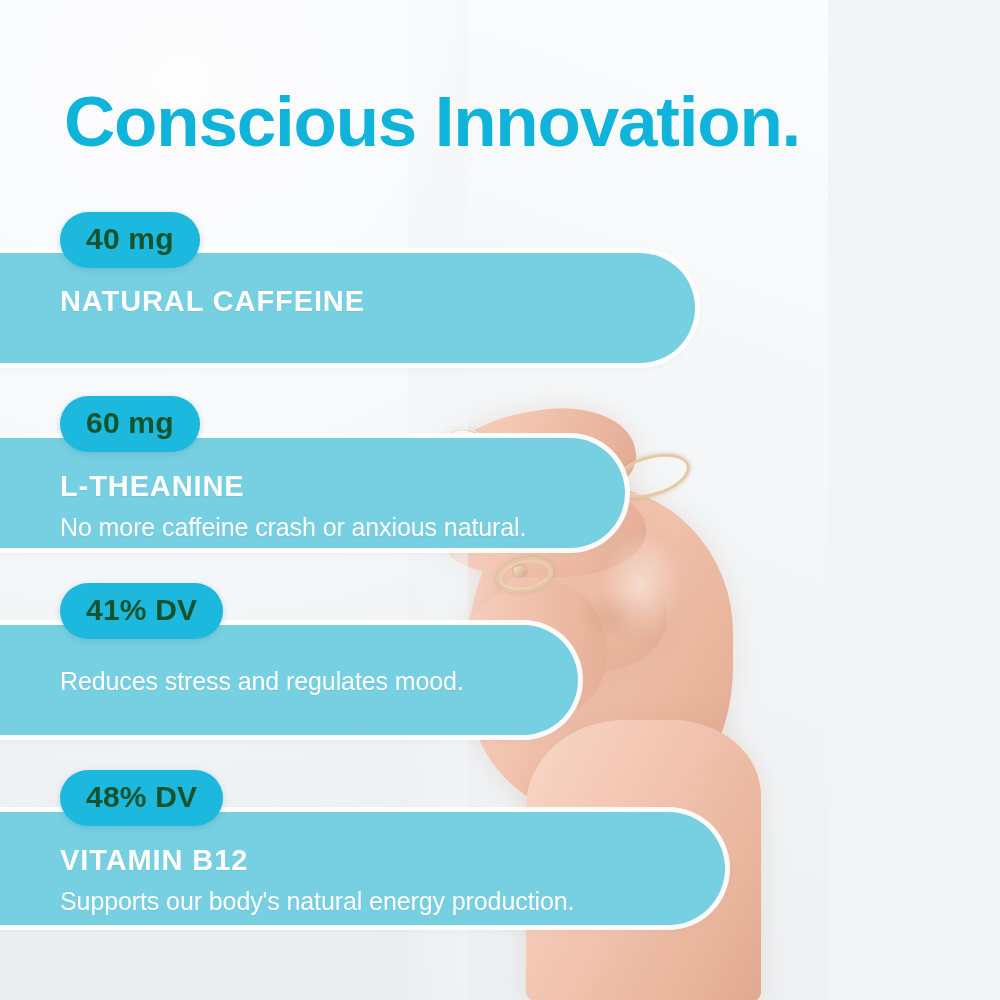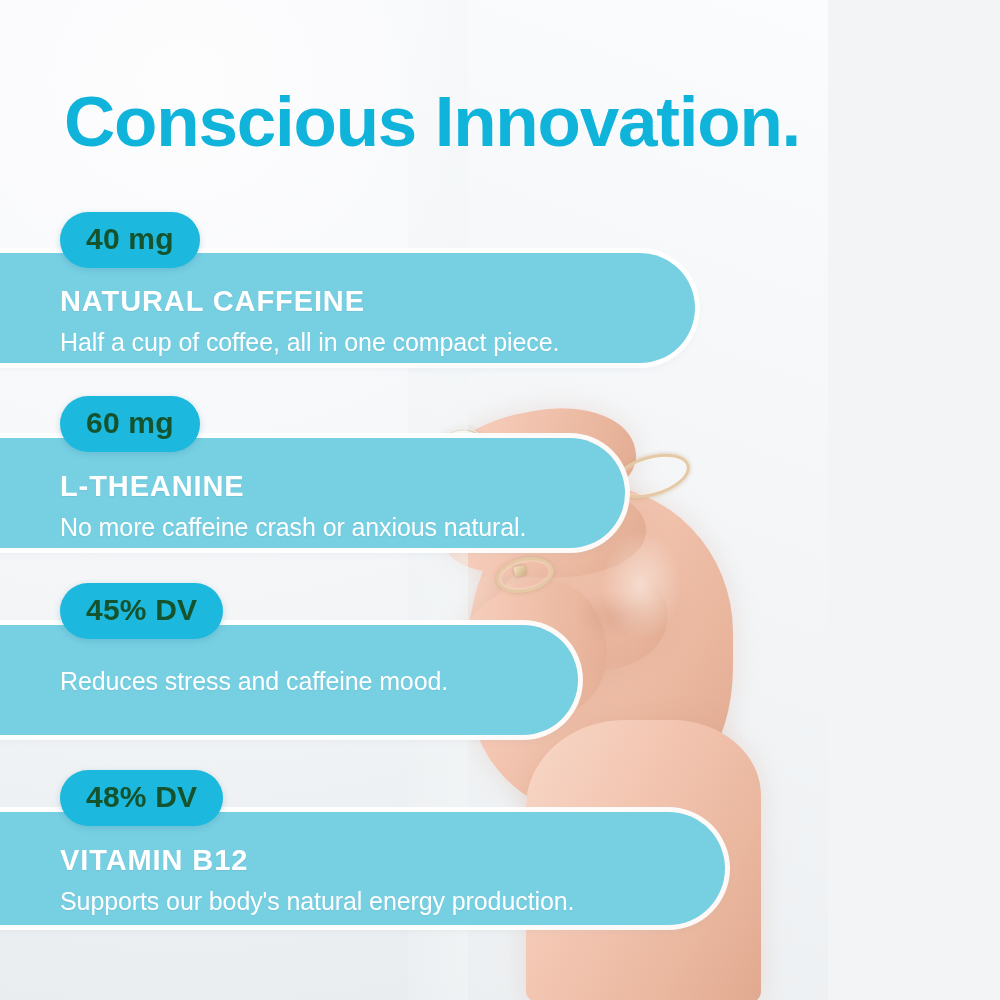--- a/index.html
+++ b/index.html
@@ -204,41 +204,40 @@
   </div>
 
   <h1 class="headline">Conscious Innovation.</h1>
 
   <div class="cards">
 
     <div class="card" id="card-1">
       <div class="bar"></div>
       <div class="card-body">
         <div class="card-title">NATURAL CAFFEINE</div>
-        <div class="card-desc">Half a cup of coffee, all in one compact piece.</div>
       </div>
     </div>
     <div class="badge" id="badge-1">40 mg</div>
 
     <div class="card" id="card-2">
       <div class="bar"></div>
       <div class="card-body">
         <div class="card-title">L-THEANINE</div>
         <div class="card-desc">No more caffeine crash or anxious natural.</div>
       </div>
     </div>
     <div class="badge" id="badge-2">60 mg</div>
 
     <div class="card" id="card-3">
       <div class="bar"></div>
       <div class="card-body">
-        <div class="card-desc">Reduces stress and caffeine mood.</div>
-      </div>
-    </div>
-    <div class="badge" id="badge-3">45% DV</div>
+        <div class="card-desc">Reduces stress and regulates mood.</div>
+      </div>
+    </div>
+    <div class="badge" id="badge-3">41% DV</div>
 
     <div class="card" id="card-4">
       <div class="bar"></div>
       <div class="card-body">
         <div class="card-title">VITAMIN B12</div>
         <div class="card-desc">Supports our body's natural energy production.</div>
       </div>
     </div>
     <div class="badge" id="badge-4">48% DV</div>
 

